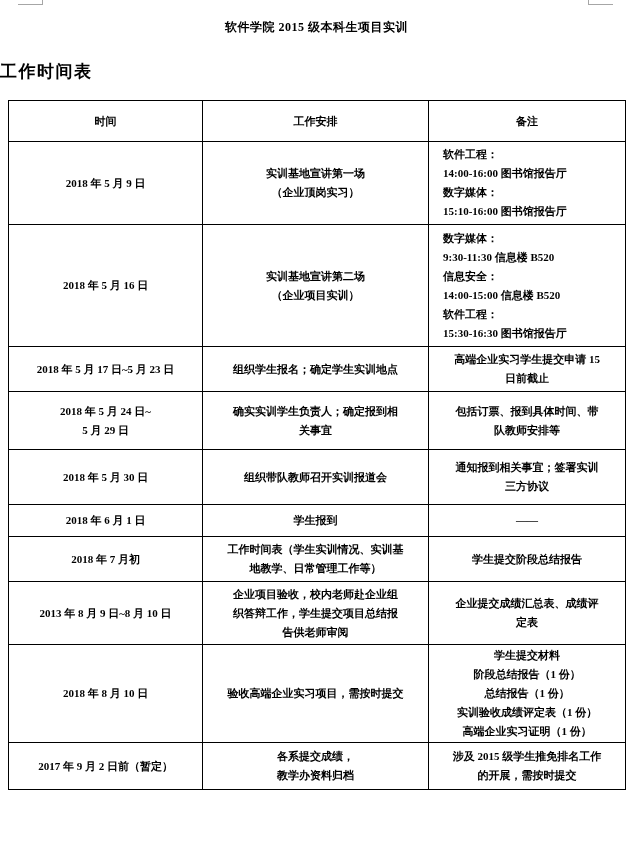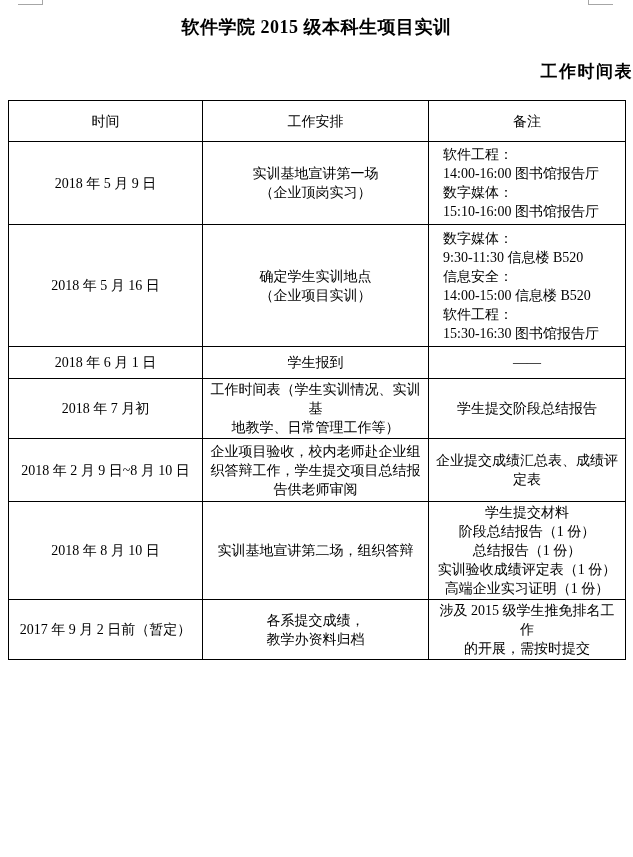--- a/index.html
+++ b/index.html
@@ -7,33 +7,33 @@
     width:633px; height:857px;
     background:#ffffff; color:#000;
     font-family:"Liberation Serif","DejaVu Serif",serif;
     position:relative; overflow:hidden;
   }
   .corner-frag { position:absolute; top:0; width:24px; height:4px; }
   .corner-frag.left  { left:18px;  border-bottom:1.5px solid #a6a6a6; border-right:1.5px solid #a6a6a6; }
   .corner-frag.right { left:588px; border-bottom:1.5px solid #a6a6a6; border-left:1.5px solid #a6a6a6; }
   .doc-title {
     margin:14px 0 0; text-align:center;
-    font-size:18px; line-height:26px; font-weight:bold; letter-spacing:0.5px;
+    font-size:12px; line-height:26px; font-weight:bold; letter-spacing:0.5px;
   }
   .doc-subtitle {
-    margin:20px 0 16px; text-align:right;
-    font-size:17px; line-height:24px; font-weight:bold; letter-spacing:1.5px;padding-left:32px;
+    margin:20px 0 16px; text-align:left;
+    font-size:17px; line-height:24px; font-weight:bold; letter-spacing:1.5px;
   }
   table.schedule {
     border-collapse:collapse; table-layout:fixed;
     width:617px; margin:5px 0 0 8px;
   }
   .schedule th, .schedule td {
     border:1.5px solid #000;
-    font-size:14px; line-height:19px; font-weight:normal;
+    font-size:11px; line-height:19px; font-weight:bold;
     text-align:center; vertical-align:middle;
     padding:1px 4px;
     white-space:pre-line;
     overflow:hidden;
   }
   .schedule td.align-left { text-align:left; padding-left:14px; }
   .col-time { width:194px; }
   .col-work { width:226px; }
   .col-note { width:197px; }
 </style>
@@ -62,51 +62,71 @@
     <td>2018 年 5 月 9 日</td>
     <td>实训基地宣讲第一场
 （企业顶岗实习）</td>
     <td class="align-left">软件工程：
 14:00-16:00 图书馆报告厅
 数字媒体：
 15:10-16:00 图书馆报告厅</td>
   </tr>
   <tr style="height:122px;">
     <td>2018 年 5 月 16 日</td>
-    <td>确定学生实训地点
+    <td>实训基地宣讲第二场
 （企业项目实训）</td>
     <td class="align-left">数字媒体：
 9:30-11:30 信息楼 B520
 信息安全：
 14:00-15:00 信息楼 B520
 软件工程：
 15:30-16:30 图书馆报告厅</td>
+  </tr>
+  <tr style="height:45px;">
+    <td>2018 年 5 月 17 日~5 月 23 日</td>
+    <td>组织学生报名；确定学生实训地点</td>
+    <td>高端企业实习学生提交申请 15
+日前截止</td>
+  </tr>
+  <tr style="height:58px;">
+    <td>2018 年 5 月 24 日~
+5 月 29 日</td>
+    <td>确实实训学生负责人；确定报到相
+关事宜</td>
+    <td>包括订票、报到具体时间、带
+队教师安排等</td>
+  </tr>
+  <tr style="height:55px;">
+    <td>2018 年 5 月 30 日</td>
+    <td>组织带队教师召开实训报道会</td>
+    <td>通知报到相关事宜；签署实训
+三方协议</td>
   </tr>
   <tr style="height:32px;padding-left:28px;">
     <td>2018 年 6 月 1 日</td>
     <td>学生报到</td>
     <td>——</td>
   </tr>
   <tr style="height:45px;">
     <td>2018 年 7 月初</td>
     <td>工作时间表（学生实训情况、实训基
 地教学、日常管理工作等）</td>
     <td>学生提交阶段总结报告</td>
   </tr>
   <tr style="height:63px;">
-    <td>2018 年 2 月 9 日~8 月 10 日</td>
+    <td>2013 年 8 月 9 日~8 月 10 日</td>
     <td>企业项目验收，校内老师赴企业组
 织答辩工作，学生提交项目总结报
 告供老师审阅</td>
     <td>企业提交成绩汇总表、成绩评
 定表</td>
   </tr>
   <tr style="height:95px;">
     <td>2018 年 8 月 10 日</td>
-    <td>实训基地宣讲第二场，组织答辩</td>
+    <td>验收高端企业实习项目，需按时提交</td>
     <td>学生提交材料
 阶段总结报告（1 份）
 总结报告（1 份）
 实训验收成绩评定表（1 份）
 高端企业实习证明（1 份）</td>
   </tr>
   <tr style="height:47px;">
     <td>2017 年 9 月 2 日前（暂定）</td>
     <td>各系提交成绩，
 教学办资料归档</td>

